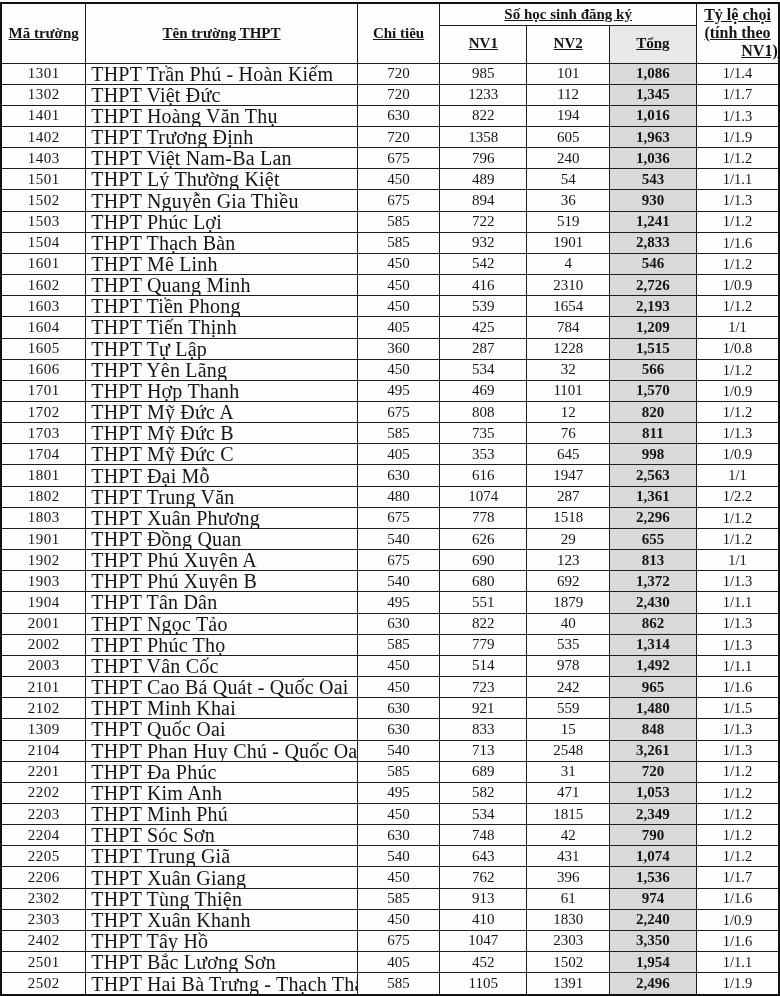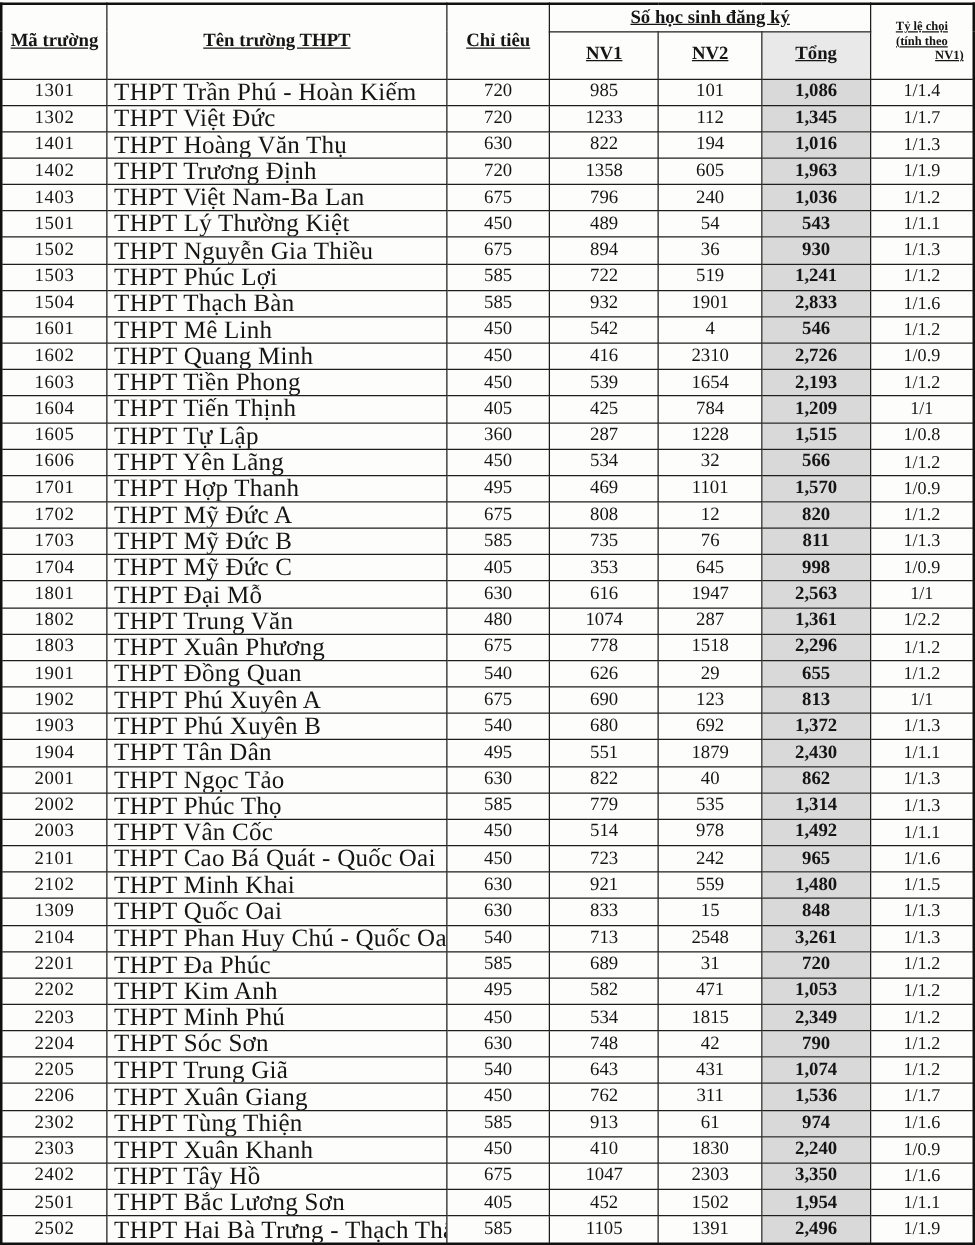--- a/index.html
+++ b/index.html
@@ -12,21 +12,21 @@
   col.c-quota{width:10.6%}
   col.c-nv1{width:11.2%}
   col.c-nv2{width:10.6%}
   col.c-total{width:11.2%}
   col.c-ratio{width:10.6%}
   th,td{border:1px solid #1e1e1e;padding:0;overflow:hidden;white-space:nowrap;}
   table{border:2px solid #111;}
   thead th{font-weight:bold;font-size:15px;line-height:1.15;text-align:center;vertical-align:middle;text-decoration:underline;}
   thead tr.h1{height:22px;}
   thead tr.h2{height:38px;}
-  thead th.ratio-h{font-size:10px;margin-left:10px;}
+  thead th.ratio-h{font-size:16px;margin-left:10px;}
   thead th.total-h{background:var(--total-hdr-bg,#eaeaea);}
   tbody td{font-size:15px;text-align:center;vertical-align:middle;line-height:1;}
   tbody td.name{text-align:left;padding-left:5px;font-size:20px;letter-spacing:.2px;}
   tbody td.total{background:var(--total-bg,#d9d9d9);font-weight:bold;text-align:center;}
   tbody td.ratio{font-size:14.5px;}
   tbody td.code{letter-spacing:.5px;}
 </style>
 </head>
 <body>
 
@@ -400,21 +400,21 @@
           <td class="nv1">643</td>
           <td class="nv2">431</td>
           <td class="total">1,074</td>
           <td class="ratio">1/1.2</td>
         </tr>
         <tr>
           <td class="code">2206</td>
           <td class="name">THPT Xuân Giang</td>
           <td class="quota">450</td>
           <td class="nv1">762</td>
-          <td class="nv2">311</td>
+          <td class="nv2">396</td>
           <td class="total">1,536</td>
           <td class="ratio">1/1.7</td>
         </tr>
         <tr>
           <td class="code">2302</td>
           <td class="name">THPT Tùng Thiện</td>
           <td class="quota">585</td>
           <td class="nv1">913</td>
           <td class="nv2">61</td>
           <td class="total">974</td>

